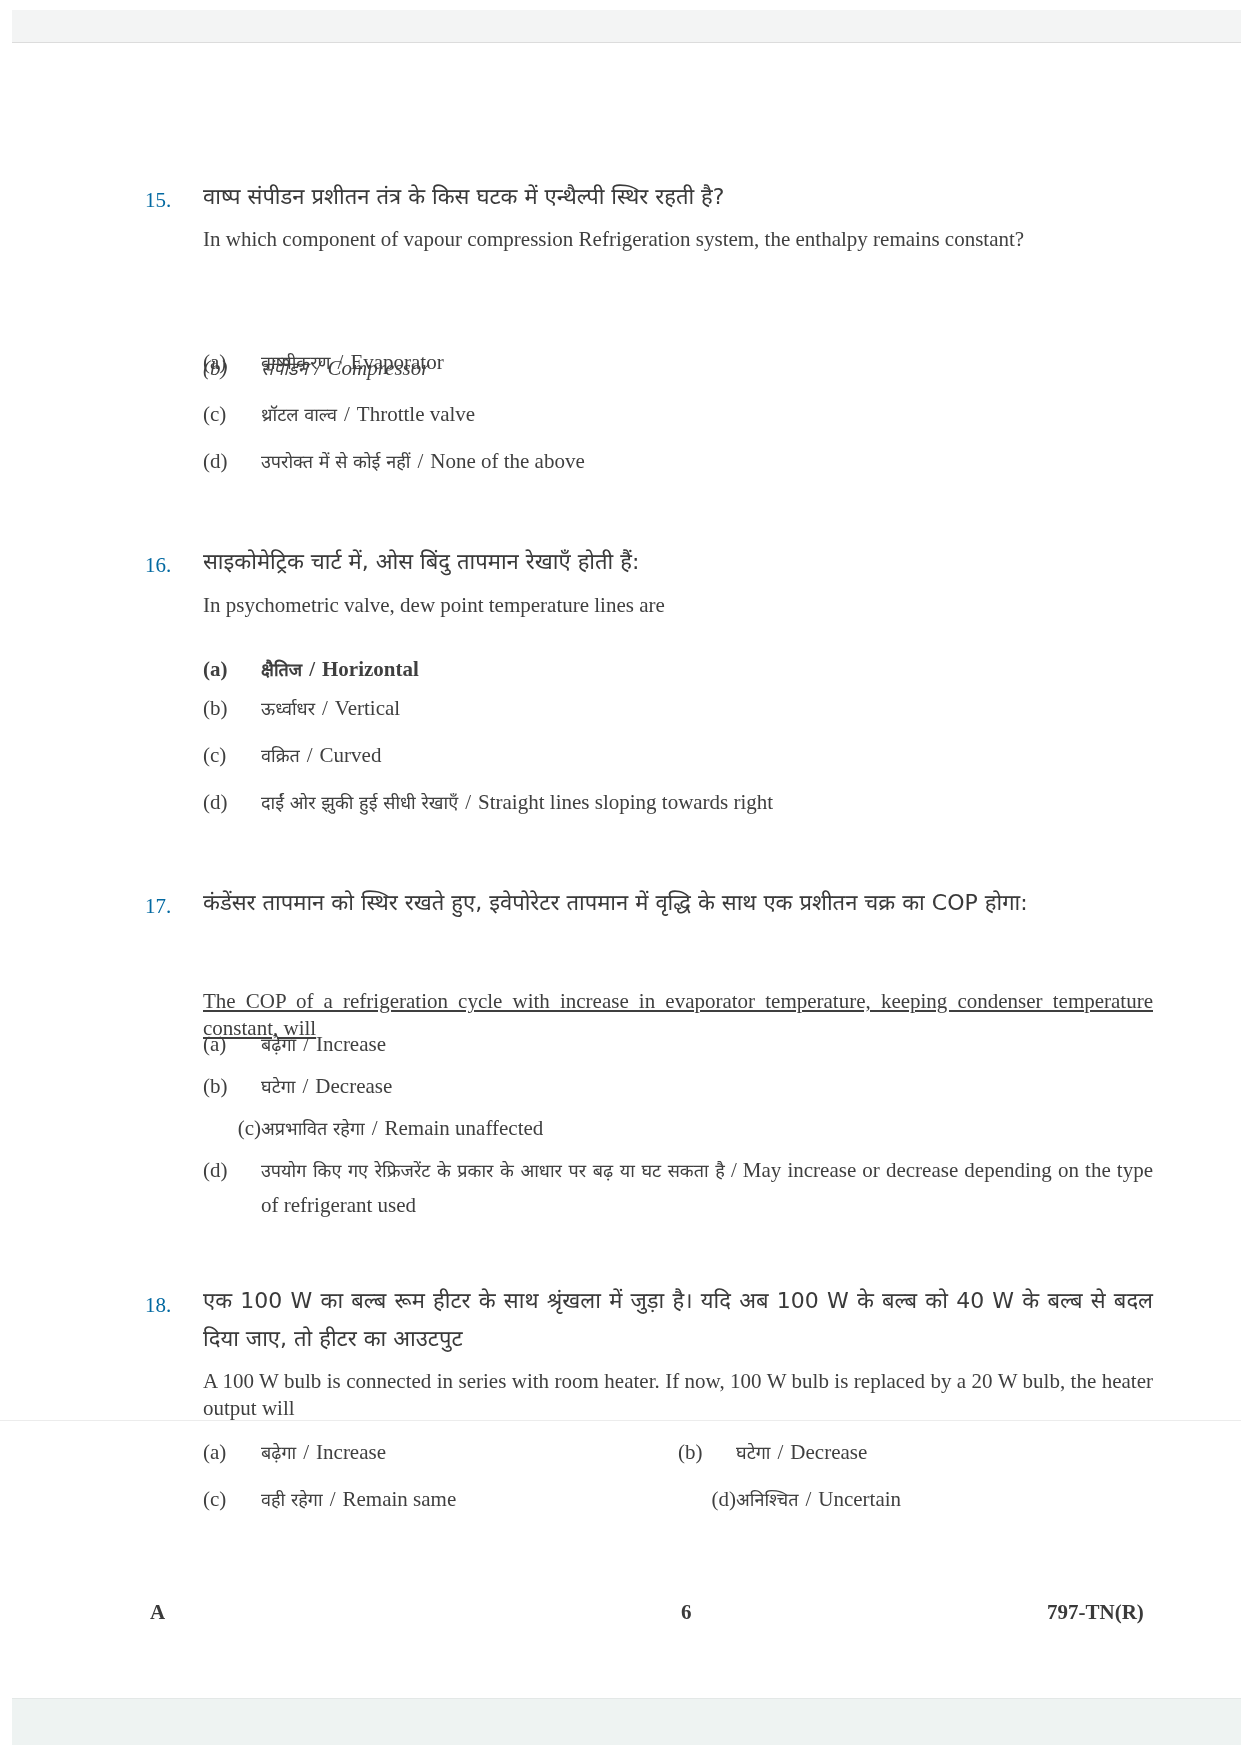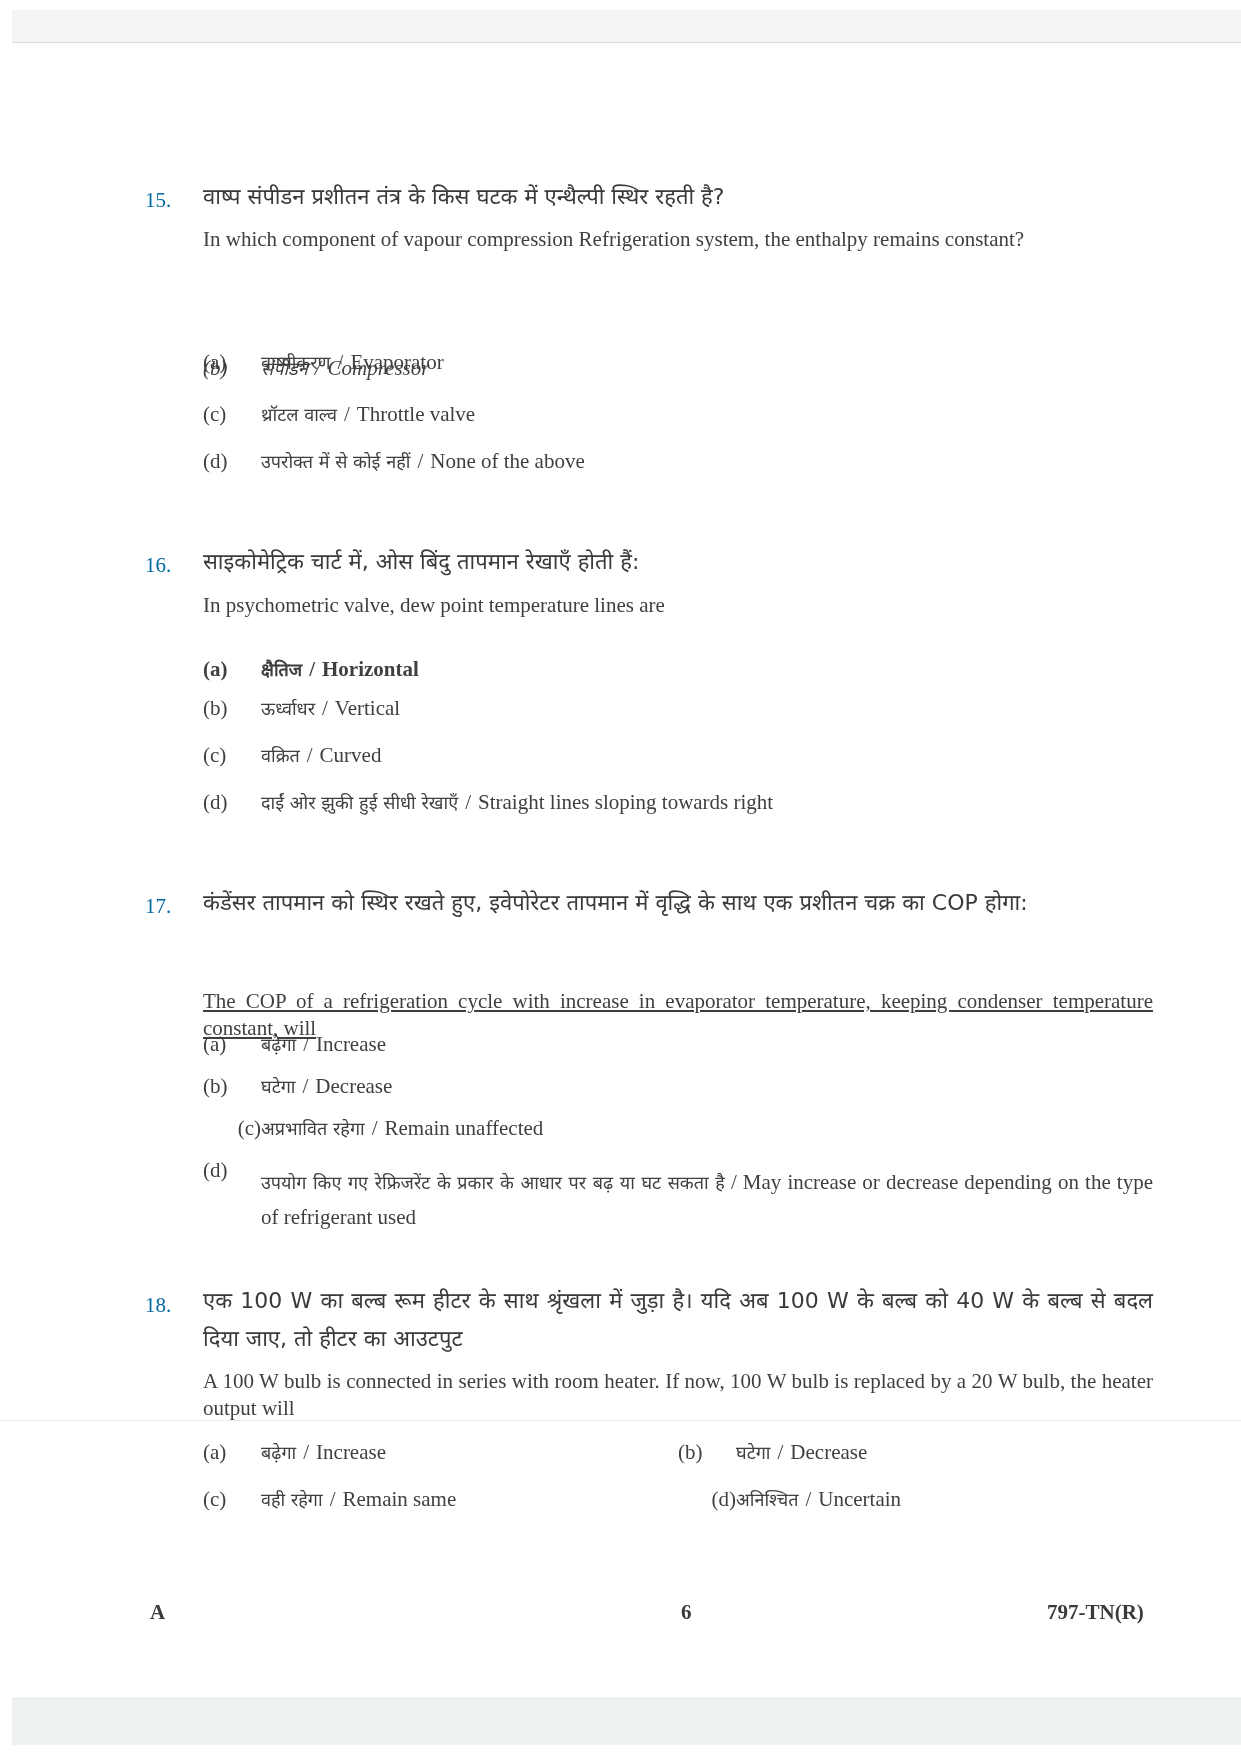--- a/index.html
+++ b/index.html
@@ -40,21 +40,21 @@
     }
     .opt .lbl { display: inline-block; width: 58px; }
     .opt .hin { font-family: "DejaVu Sans", sans-serif; font-size: 18px; }
     .opt .sep { padding: 0 7px; }
     .opt-wrap {
       position: absolute; left: 203px; width: 950px;
       font-family: "Liberation Serif", serif; font-size: 21px; line-height: 34px;
       color: #3f3f3f;
     }
     .opt-wrap .lbl { position: absolute; left: 0; top: 0; }
-    .opt-wrap .body { margin-left: 58px; display: block; text-align: justify; margin-top: 12px; }
+    .opt-wrap .body { margin-left: 58px; display: block; text-align: justify; }
     .opt-wrap .hin { font-family: "DejaVu Sans", sans-serif; font-size: 18px; }
     .footer {
       position: absolute; top: 1600px; font-family: "Liberation Serif", serif;
       font-weight: bold; font-size: 21px; color: #3a3a3a;
     }
   </style>
 </head>
 <body>
 
 <div class="band-top"></div>

